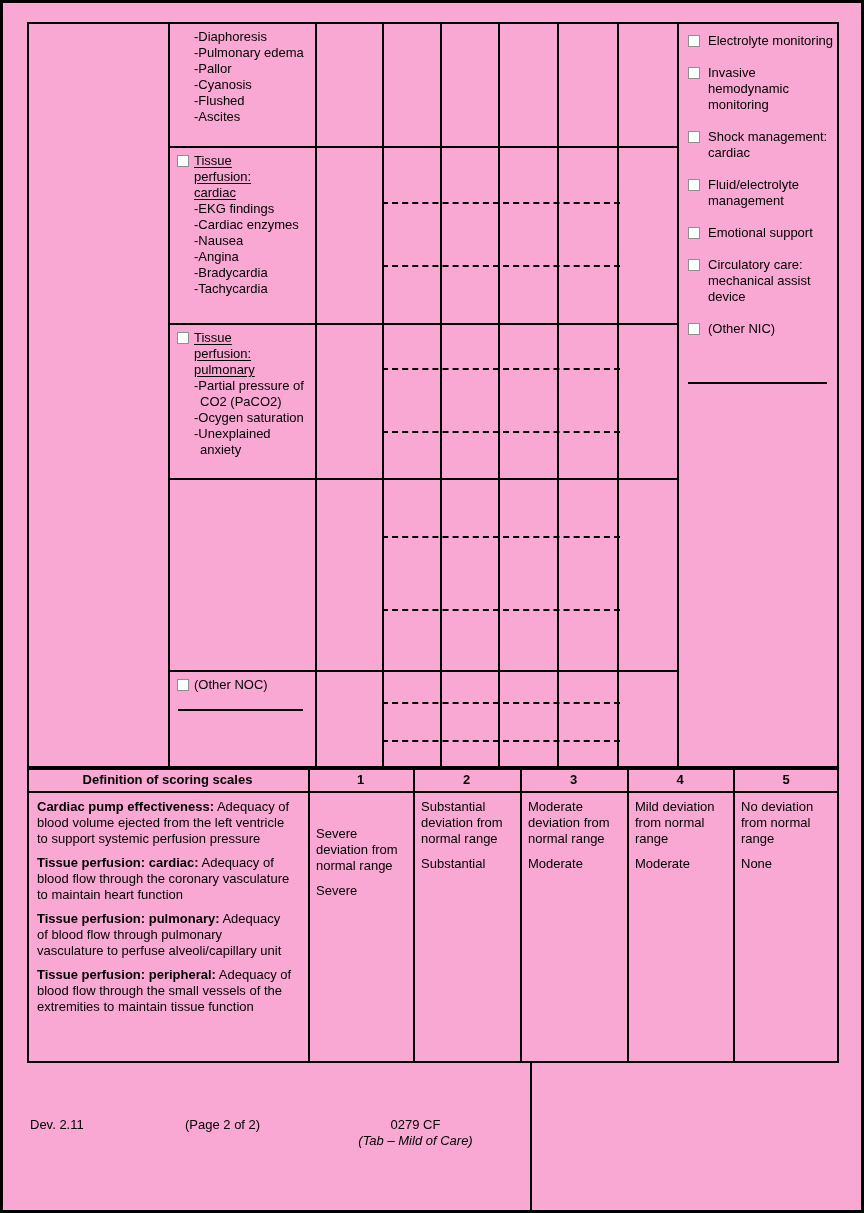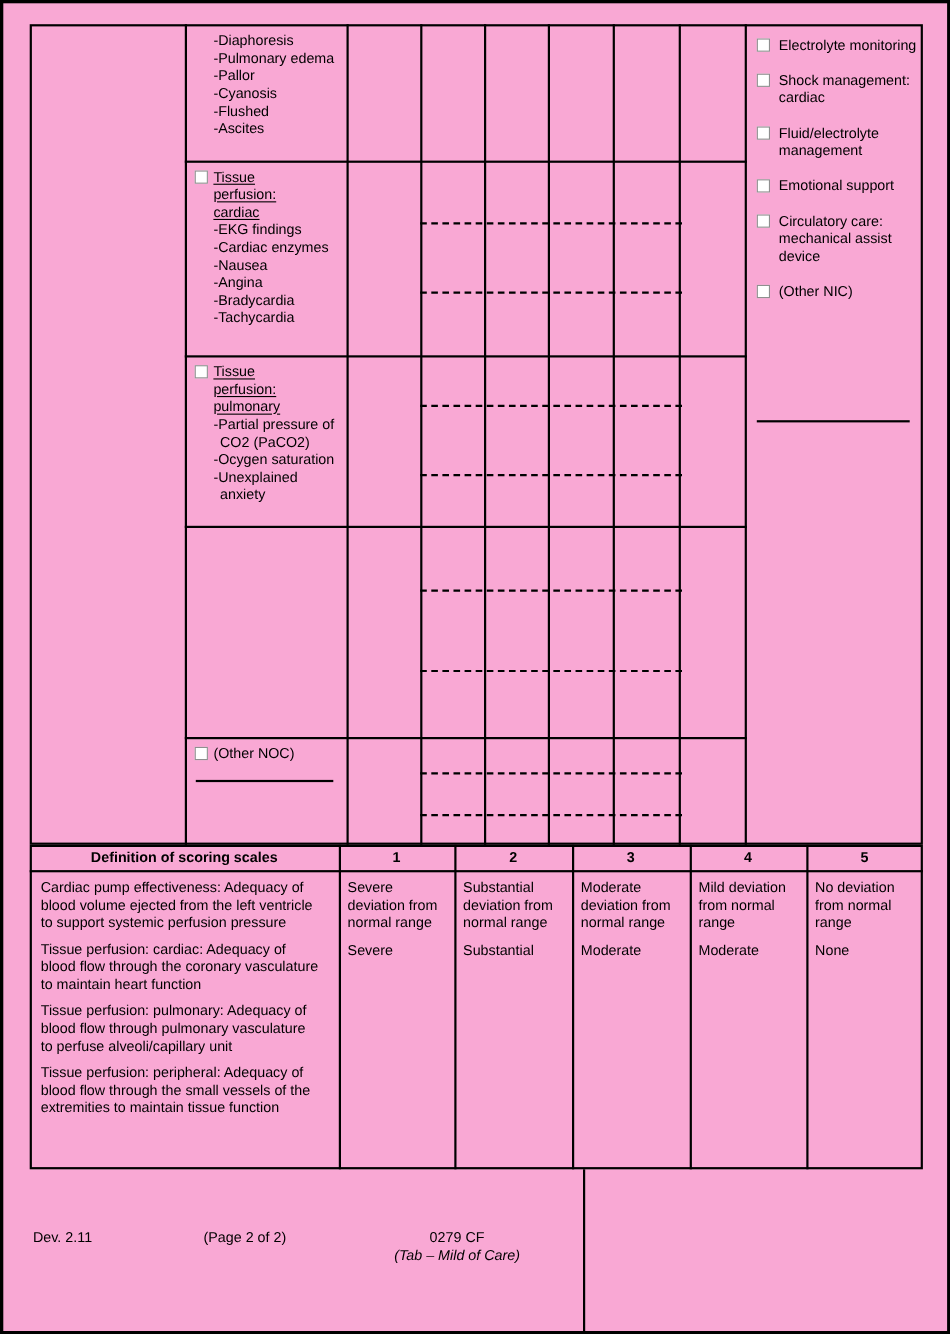--- a/index.html
+++ b/index.html
@@ -38,21 +38,21 @@
               padding:11px 0 0 29px; box-sizing:border-box; }
   .nic-item { position:relative; margin-bottom:16px; }
   .nic-item .checkbox { position:absolute; left:-20px; top:2px; }
 
   
   .score-header { position:absolute; top:765px; height:23px; line-height:23px;
                   font-weight:bold; text-align:center; }
   .def-cell { position:absolute; left:24px; top:788px; width:281px;
               padding:8px 16px 0 10px; box-sizing:border-box; }
   .def-cell p { margin:0 0 8px 0; }
-  .def-term { font-weight:normal; }
+  .def-term { font-weight:bold; }
   .score-cell { position:absolute; top:788px; padding:8px 5px 0 8px; box-sizing:border-box; }
   .score-label { margin-top:9px; }
 
   .footer-text { position:absolute; top:1114px; }
   .footer-center { position:absolute; left:310px; top:1114px; width:205px; text-align:center; }
   .italic { font-style:italic; }
 </style>
 </head>
 <body>
 
@@ -126,20 +126,24 @@
   </div>
   <div class="blank-line" style="left:175px; top:706px; width:125px;"></div>
 
   <div class="nic-cell">
     <div class="nic-item">
       <span class="checkbox"></span>
       <span>Electrolyte monitoring</span>
     </div>
     <div class="nic-item">
       <span class="checkbox"></span>
+      <span>Invasive hemodynamic monitoring</span>
+    </div>
+    <div class="nic-item">
+      <span class="checkbox"></span>
       <span>Shock management: cardiac</span>
     </div>
     <div class="nic-item">
       <span class="checkbox"></span>
       <span>Fluid/electrolyte management</span>
     </div>
     <div class="nic-item">
       <span class="checkbox"></span>
       <span>Emotional support</span>
     </div>
@@ -181,21 +185,21 @@
     <p>
       <b class="def-term">Tissue perfusion: pulmonary:</b>
       <span>Adequacy of blood flow through pulmonary vasculature to perfuse alveoli/capillary unit</span>
     </p>
     <p>
       <b class="def-term">Tissue perfusion: peripheral:</b>
       <span>Adequacy of blood flow through the small vessels of the extremities to maintain tissue function</span>
     </p>
   </div>
 
-  <div class="score-cell" style="left:305px; width:105px;">
+  <div class="score-cell" style="left:305px; width:105px;margin-top:27px;">
     <div>Severe deviation from normal range</div>
     <div class="score-label">Severe</div>
   </div>
   <div class="score-cell" style="left:410px; width:107px;">
     <div>Substantial deviation from normal range</div>
     <div class="score-label">Substantial</div>
   </div>
   <div class="score-cell" style="left:517px; width:107px;">
     <div>Moderate deviation from normal range</div>
     <div class="score-label">Moderate</div>

